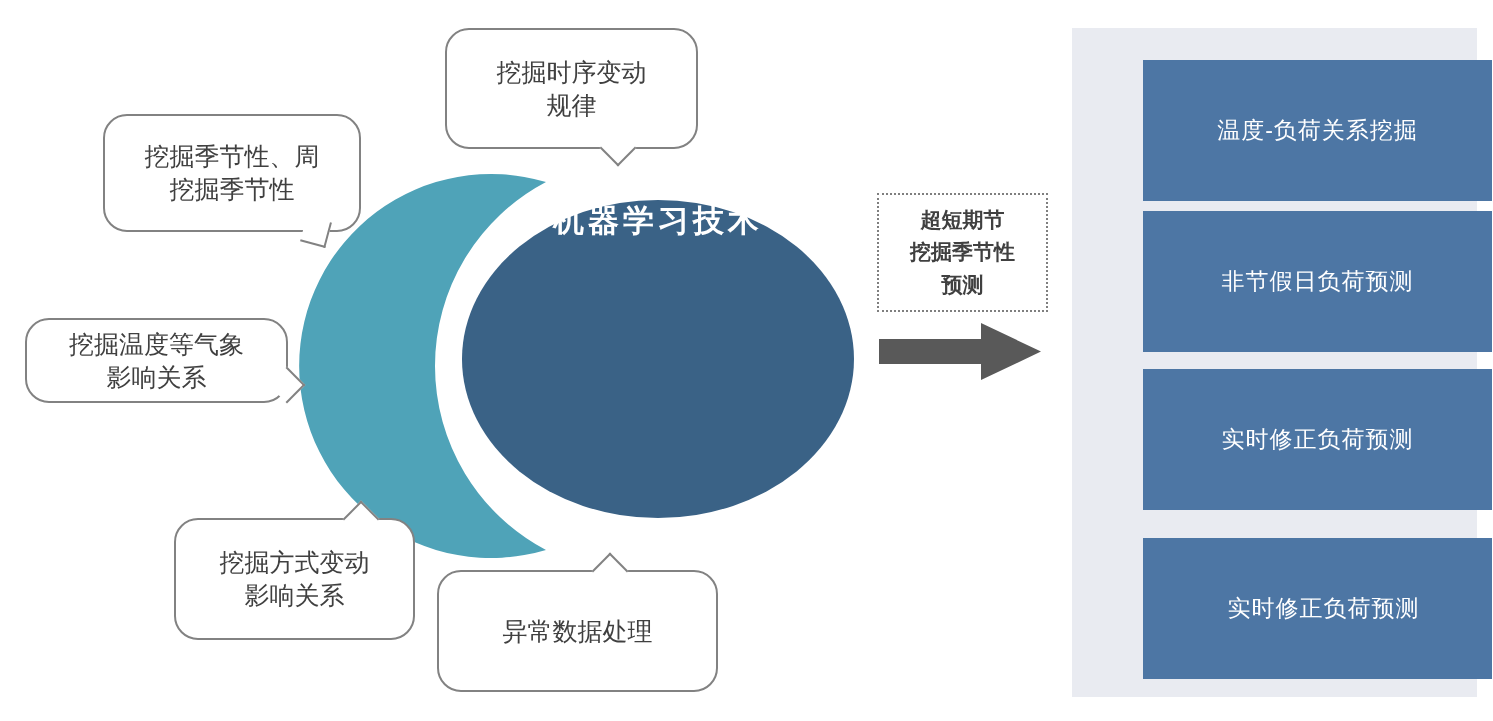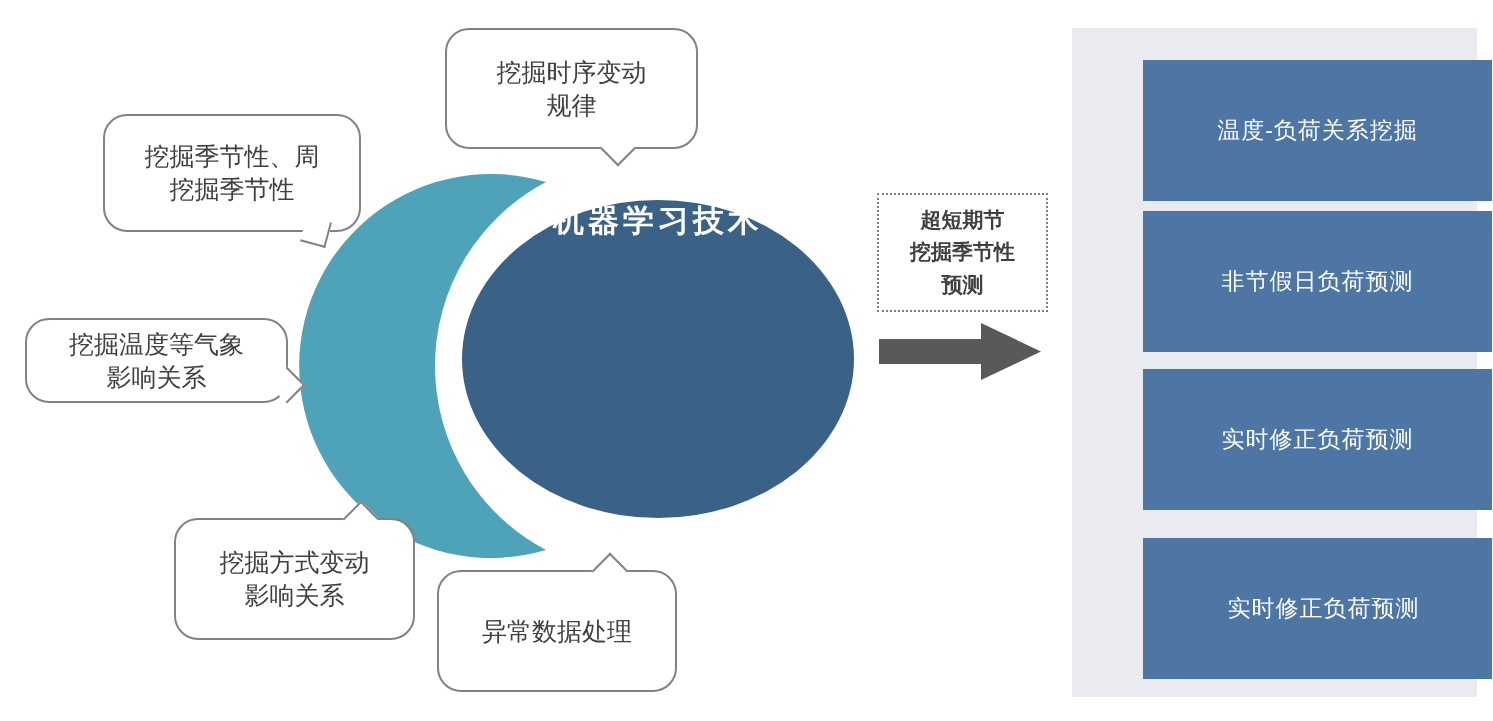--- a/index.html
+++ b/index.html
@@ -87,21 +87,21 @@
   }
   .tail-down  { bottom: -14px; border-right: 2.5px solid #828282; border-bottom: 2.5px solid #828282; transform: rotate(45deg); }
   .tail-up    { top: -14px;    border-top: 2.5px solid #828282;   border-left: 2.5px solid #828282;   transform: rotate(45deg); }
   .tail-right { right: -14px;  border-top: 2.5px solid #828282;   border-right: 2.5px solid #828282;  transform: rotate(45deg); }
   .tail-down-right { bottom: -15px; border-right: 2.5px solid #828282; border-bottom: 2.5px solid #828282; transform: rotate(15deg); }
 
   .bubble-top         { left: 437px; top: 28px;  width: 253px; height: 121px; margin-left: 8px; }
   .bubble-upper-left  { left: 103px; top: 114px; width: 258px; height: 118px; }
   .bubble-left        { left: 25px;  top: 318px; width: 263px; height: 85px; }
   .bubble-bottom-left { left: 150px; top: 518px; width: 241px; height: 122px; margin-left: 24px; }
-  .bubble-bottom      { left: 437px; top: 570px; width: 240px; height: 122px; }
+  .bubble-bottom      { left: 437px; top: 570px; width: 281px; height: 122px; }
 
   
   .arrow-label {
     position: absolute;
     left: 877px; top: 193px;
     width: 171px; height: 119px;
     background: #ffffff;
     border: 2px dotted #7F7F7F;
     display: flex; flex-direction: column;
     align-items: center; justify-content: center;

